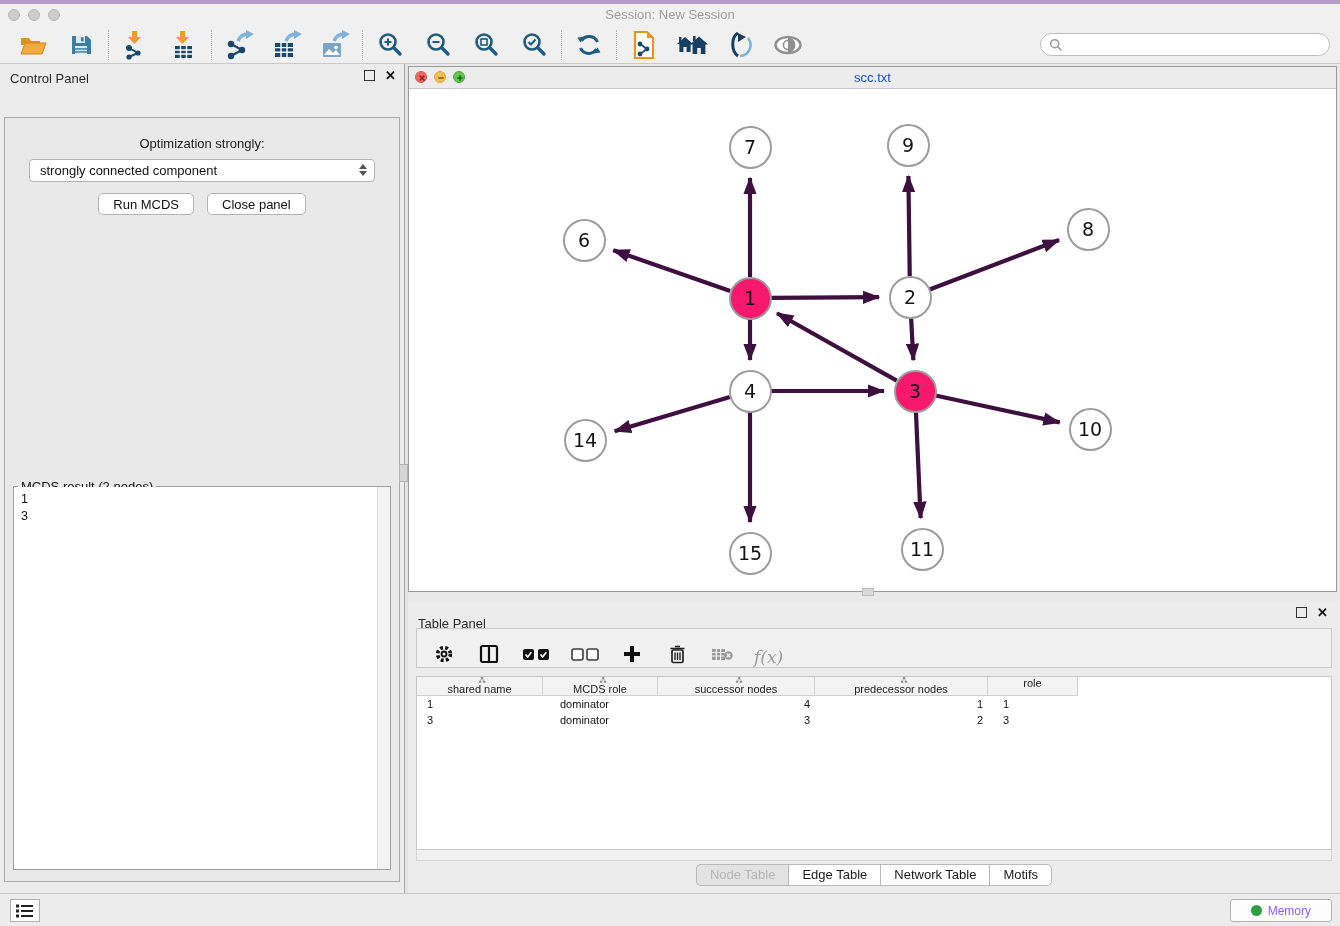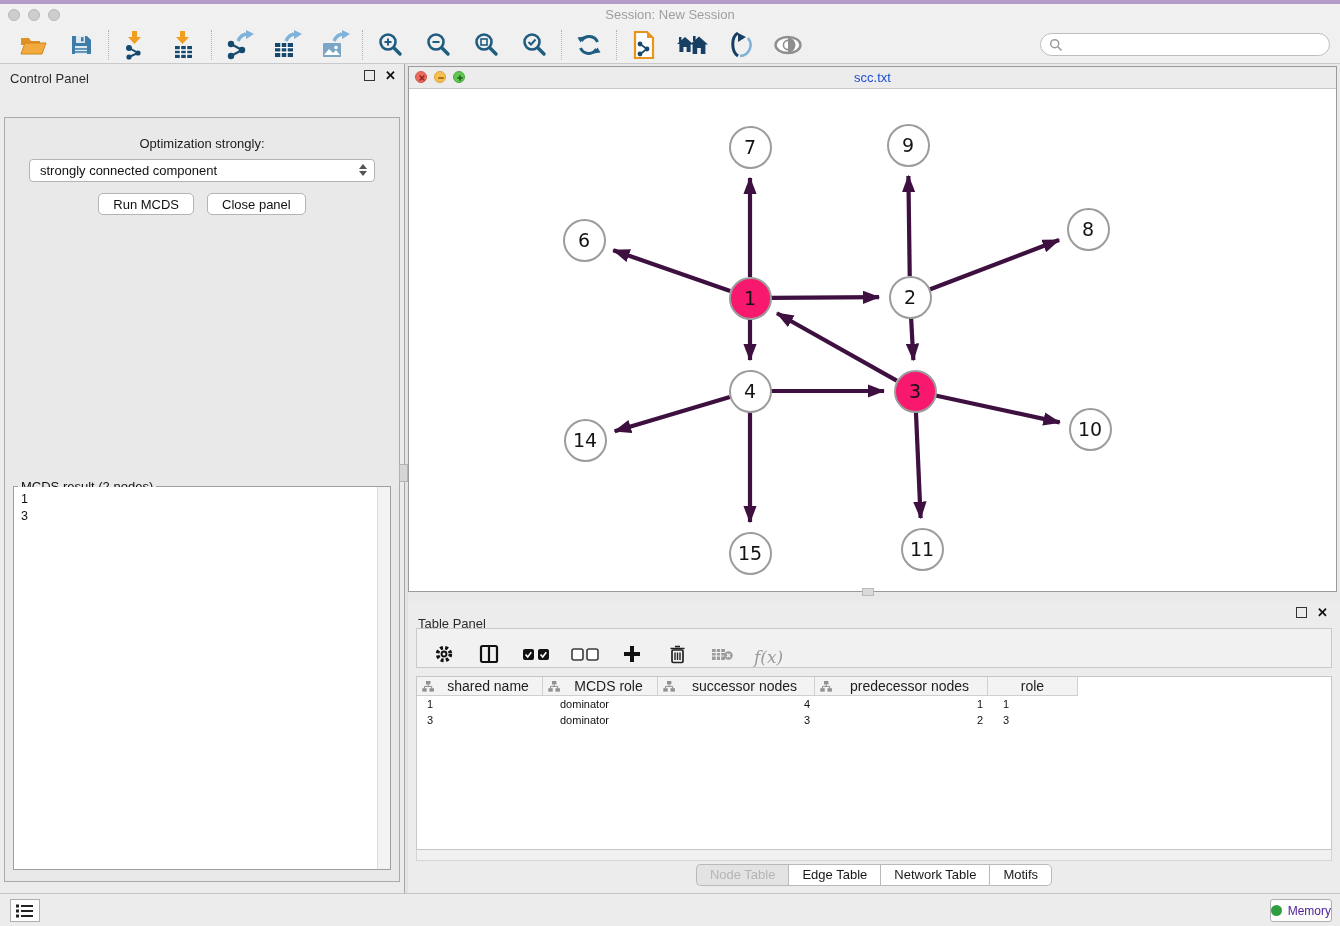--- a/index.html
+++ b/index.html
@@ -88,36 +88,36 @@
   
   #table-panel { position:absolute; left:408px; top:601px; width:932px; height:292px; background:#ececec; }
   .tp-toolbar { position:absolute; left:8px; right:8px; top:27px; height:40px; background:#f1f1f1;
                 border:1px solid #c9c9c9; display:flex; align-items:flex-end; gap:19px; padding-left:14px; }
   .tp-toolbar .tbtn { width:26px; height:26px; }
   .fx { font-family:"DejaVu Serif",serif; font-style:italic; font-size:17px; color:#9a9a9a; }
   .tp-table { position:absolute; left:8px; right:8px; top:75px; height:174px; background:#fff;
               border:1px solid #c6c6c6; overflow:hidden; }
   .thead { display:flex; height:19px; }
   .th { background:#f3f3f3; border-right:1px solid #d0d0d0; border-bottom:1px solid #cfcfcf;
-        display:flex; align-items:center; font-size:14px; color:#1d1d1d; }
+        display:flex; align-items:center; font-size:11px; color:#1d1d1d;flex-direction:column; }
   .th .lbl { flex:1; text-align:center; }
   .th .treeic { margin-left:5px; }
   .tr { display:flex; height:16px; align-items:center; font-size:11px; color:#111; }
   .td { overflow:hidden; white-space:nowrap; }
   .w0{width:126px;} .w1{width:115px;} .w2{width:157px;} .w3{width:173px;} .w4{width:90px;}
   .al{padding-left:10px;} .al2{padding-left:17px;} .ar{text-align:right;padding-right:5px;} .al3{padding-left:15px;}
   .tp-hscroll { position:absolute; left:8px; right:8px; top:249px; height:11px; background:#f1f1f1; border:1px solid #d5d5d5; border-top:none; }
   .tp-tabs { position:absolute; left:0; right:0; top:263px; display:flex; justify-content:center; }
 
   
   #status-bar { position:absolute; left:0; bottom:0; right:0; height:33px; background:#ececec; border-top:1px solid #c5c5c5; }
   .list-btn { position:absolute; left:10px; top:5px; width:30px; height:23px; background:#fdfdfd;
               border:1px solid #b0b0b0; display:flex; align-items:center; justify-content:center; }
   .mem-btn { position:absolute; right:8px; top:5px; height:23px; background:#fdfdfd; border:1px solid #b0b0b0;
-             border-radius:3px; display:flex; align-items:center; gap:6px; padding:0 0; font-size:12px; color:#4c1d95; }
+             border-radius:3px; display:flex; align-items:center; gap:6px; padding:0 20px; font-size:12px; color:#8b5cf6; }
   .mem-dot { width:11px; height:11px; border-radius:50%; background:#2f9e41; }
 </style>
 </head>
 <body>
 
 <div id="app">
   <div class="top-strip"></div>
 
   <div class="titlebar">
     <div class="tl-group">

